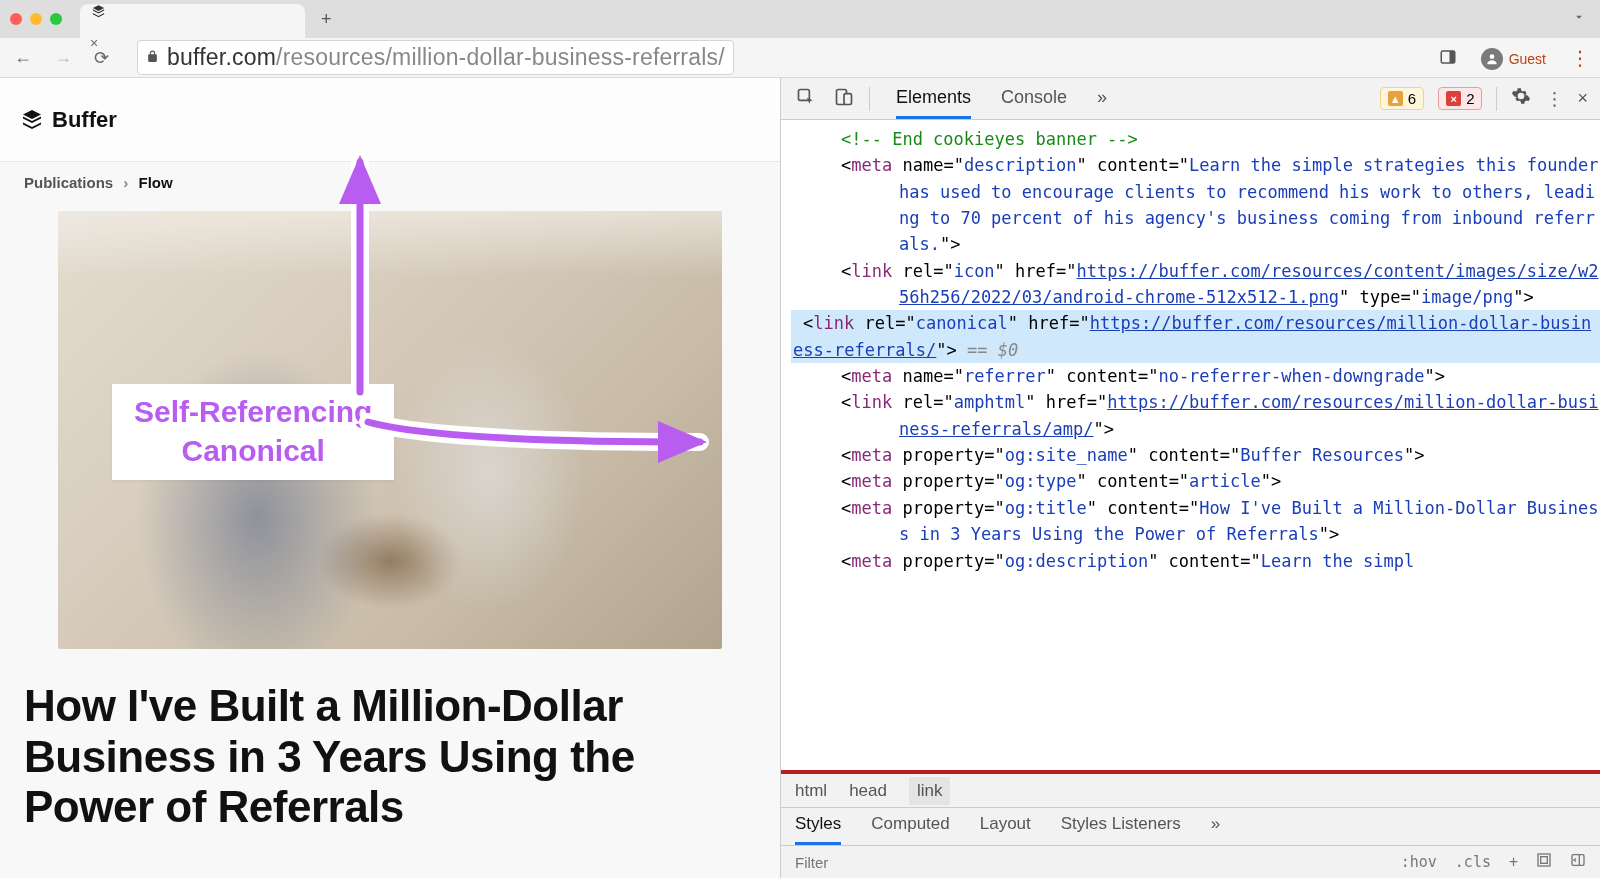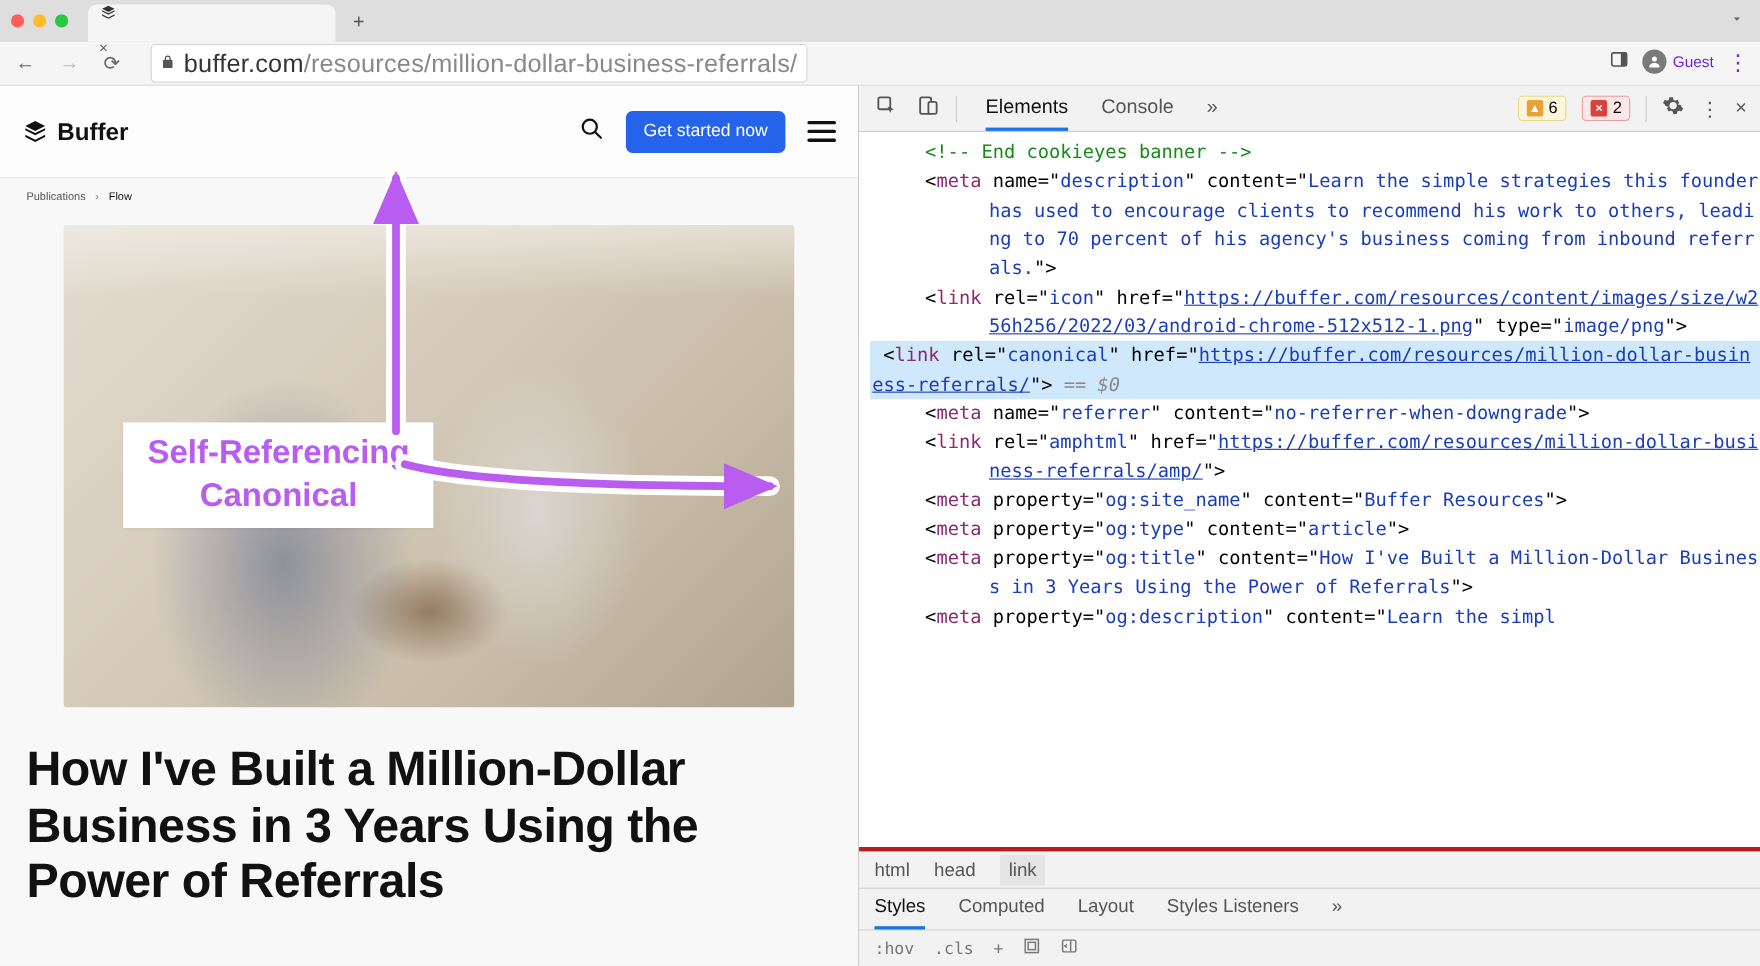--- a/index.html
+++ b/index.html
@@ -70,21 +70,21 @@
   border: 1px solid #d5d5d5;
   border-radius: 4px;
   padding: 3px 8px;
   display: inline-flex;
   align-items: center;
   gap: 8px;
 }
 .url-text { color: #888; letter-spacing: 0.2px; }
 .url-text .domain { color: #333; }
 .lock-icon { color: #666; font-size: 13px; }
-.right-icons { display: flex; align-items: flex-start; gap: 12px; color: #6d28d9; }
+.right-icons { display: flex; align-items: flex-end; gap: 24px; color: #c2410c; }
 .guest-badge { display: flex; align-items: center; gap: 6px; font-size: 14px; }
 .guest-avatar { width: 22px; height: 22px; border-radius: 50%; background: #7a7a7a; display: inline-flex; align-items: center; justify-content: center; color: #fff; font-size: 13px; }
 
 
 .main-area {
   display: flex;
   height: calc(878px - 78px);
 }
 .page-pane {
   width: 780px;
@@ -120,21 +120,21 @@
   border: none;
   padding: 10px 16px;
   border-radius: 6px;
   font-size: 16px;
   font-weight: 500;
   cursor: pointer;
 }
 .hamburger { display: flex; flex-direction: column; gap: 5px; cursor: pointer; }
 .hamburger span { width: 26px; height: 3px; background: #111; border-radius: 2px; }
 
-.breadcrumb { padding: 12px 24px; font-size: 10px; color: #555; font-weight: 400; }
+.breadcrumb { padding: 12px 24px; font-size: 15px; color: #555; font-weight: 700; }
 .breadcrumb .sep { margin: 0 6px; color: #888; }
 .breadcrumb .crumb-current { color: #111; }
 
 .hero-image {
   margin: 8px 58px 14px;
   height: 438px;
   background: linear-gradient(135deg, #e4dcd0 0%, #d6cbbb 40%, #c8bca8 70%, #b0a48e 100%);
   border-radius: 2px;
   position: relative;
   overflow: hidden;
@@ -332,34 +332,20 @@
   <div class="page-pane">
     <div class="site-header">
       <div class="buffer-logo">
         <span class="buffer-icon">
           <svg width="24" height="24" viewBox="0 0 24 24">
               <path fill="#111" d="M12 2l9 4.5L12 11 3 6.5 12 2zm0 11l9-4.5v2L12 15 3 10.5v-2L12 13zm0 6l9-4.5v2L12 21 3 16.5v-2L12 19z"></path>
             </svg>
         </span>
         <span>Buffer</span>
       </div>
-      <div class="header-right">
-        <span class="search-btn">
-          <svg width="22" height="22" viewBox="0 0 24 24">
-              <circle cx="10" cy="10" r="7" fill="none" stroke="#111" stroke-width="2.2"></circle>
-              <line x1="15.2" y1="15.2" x2="21" y2="21" stroke="#111" stroke-width="2.2" stroke-linecap="round"></line>
-            </svg>
-        </span>
-        <button class="cta-btn">Get started now</button>
-        <div class="hamburger">
-          <span></span>
-            <span></span>
-            <span></span>
-        </div>
-      </div>
     </div>
 
     <div class="breadcrumb">
       <span>Publications</span>
       <span class="sep">›</span>
       <span class="crumb-current">Flow</span>
     </div>
 
     <div class="hero-image"></div>
 
@@ -448,20 +434,21 @@
 
     <div class="dt-styles-tabs">
       <span class="dt-stab active">Styles</span>
       <span class="dt-stab">Computed</span>
       <span class="dt-stab">Layout</span>
       <span class="dt-stab">Styles Listeners</span>
       <span class="dt-stab">»</span>
     </div>
 
     <div class="dt-filter-row">
+      <input class="dt-filter-input" placeholder="Filter" style="">
       <div class="dt-filter-tools">
         <span>:hov</span>
         <span>.cls</span>
         <span>+</span>
         <span>
           <svg width="16" height="16" viewBox="0 0 24 24">
               <rect x="3" y="3" width="18" height="18" fill="none" stroke="#777" stroke-width="2"></rect>
               <rect x="7" y="7" width="10" height="10" fill="none" stroke="#777" stroke-width="2"></rect>
             </svg>
         </span>

